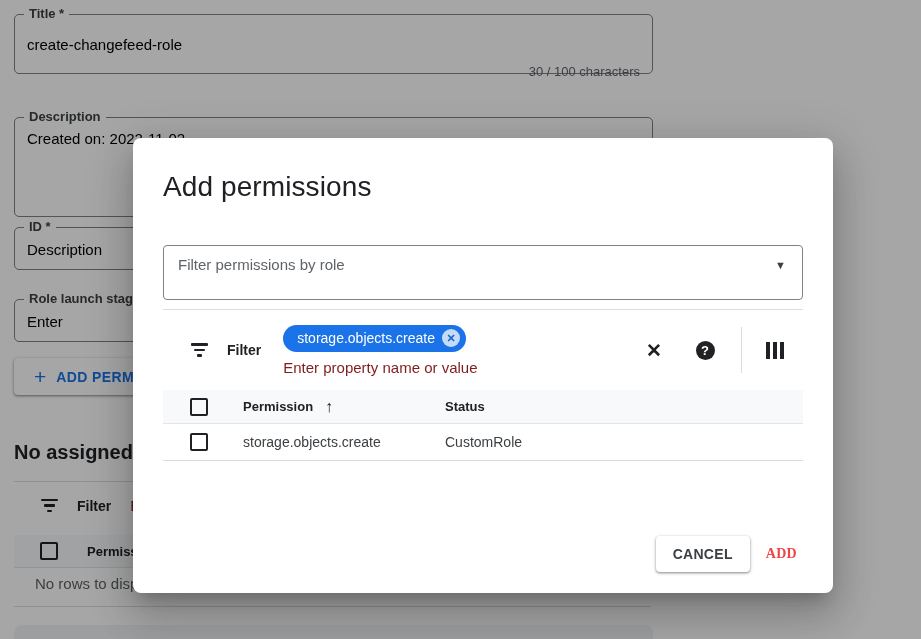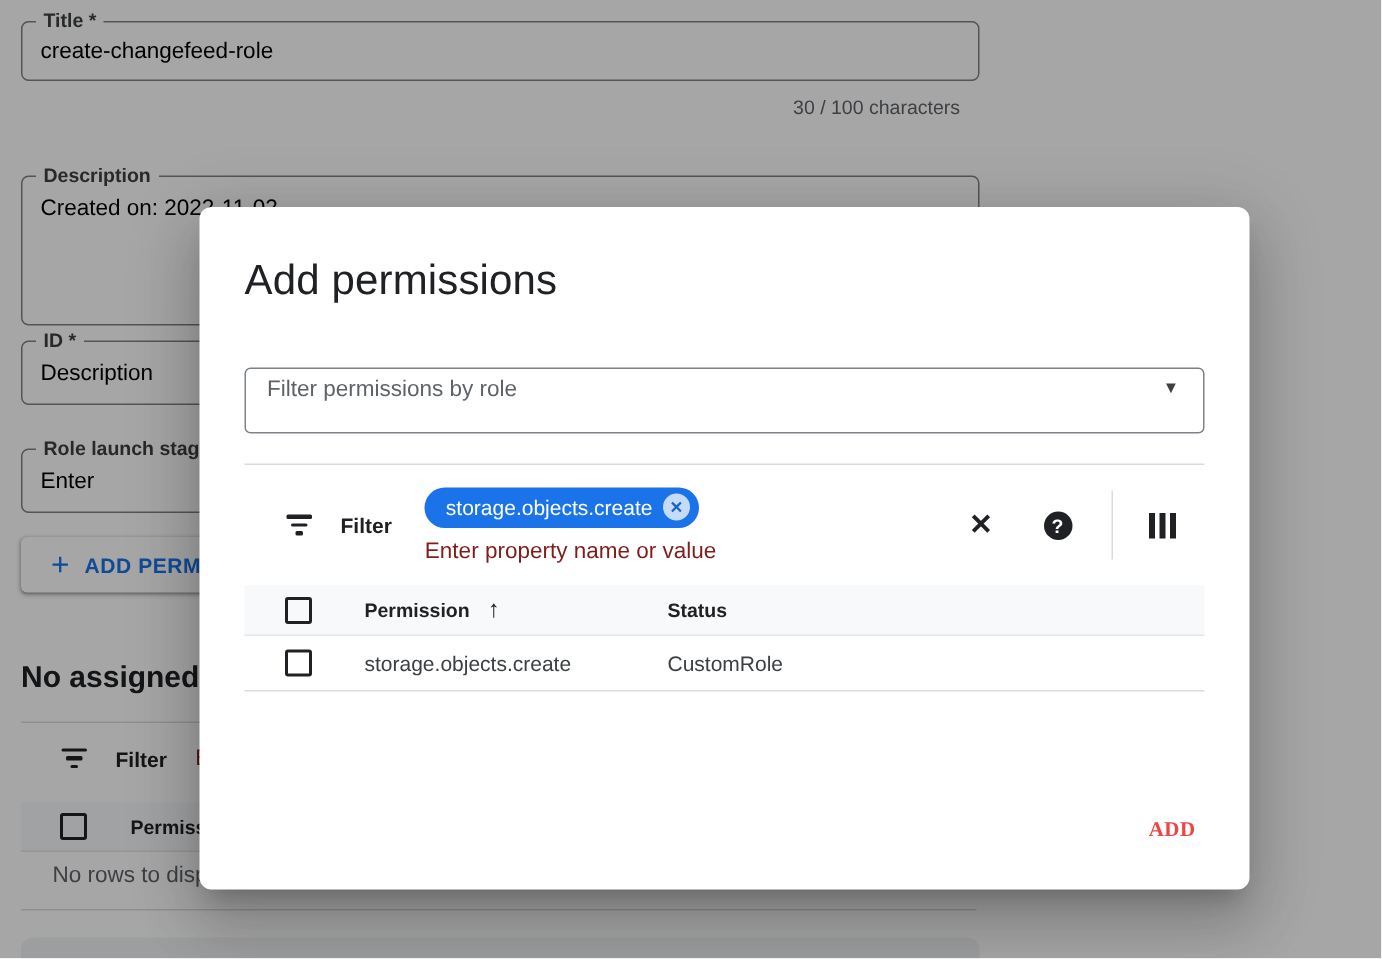--- a/index.html
+++ b/index.html
@@ -53,21 +53,21 @@
   .scrim { position:absolute; inset:0; background:rgba(0,0,0,0.35); z-index:2; }
 
   
   .modal { position:absolute; left:133px; top:138px; width:700px; height:455px; z-index:3;
            background:#fff; border-radius:8px;
            box-shadow:0 11px 15px -7px rgba(0,0,0,.2), 0 24px 38px 3px rgba(0,0,0,.14),
                       0 9px 46px 8px rgba(0,0,0,.12); }
   .modal-title { position:absolute; left:30px; top:33px; font-size:28px; font-weight:400;
                  color:#202124; letter-spacing:.1px; }
 
-  .role-filter { position:absolute; left:30px; top:107px; width:640px; height:44px;
+  .role-filter { position:absolute; left:30px; top:107px; width:640px; height:55px;
                  border:1px solid #7d8288; border-radius:4px; background:#fff;
                  display:flex; align-items:center; padding:0 16px 16px 14px; cursor:pointer; }
   .role-filter .rf-text { font-size:15px; color:#5f6368; flex:1 1 auto; }
   .rf-arrow { font-size:11px; color:#3c4043; }
 
   .panel { position:absolute; left:30px; top:171px; width:640px; border-top:1px solid #dadce0; }
 
   .toolbar { height:80px; display:flex; align-items:center; padding-left:27px; }
   .toolbar-left { display:flex; align-items:center; }
   .chip-col { margin-left:22px; display:flex; flex-direction:column; justify-content:center; }
@@ -105,21 +105,21 @@
   .btn-add { background:none; border:none; font-family:Liberation Serif, serif; font-size:14px; font-weight:700;
              letter-spacing:.3px; color:#ef4444; margin-left:10px; padding:10px 6px; cursor:default; }
 </style>
 </head>
 <body>
 
 <div class="stage">
 
   <div class="page">
 
-    <div class="mfield" style="left:14px; top:14px; width:639px; height:40px;">
+    <div class="mfield" style="left:14px; top:14px; width:639px; height:60px;">
       <span class="flabel">Title *</span>
       <span class="fvalue">create-changefeed-role</span>
     </div>
     <div class="counter">30 / 100 characters</div>
 
     <div class="mfield area" style="left:14px; top:117px; width:639px; height:100px;">
       <span class="flabel">Description</span>
       <span class="fvalue">Created on: 2022-11-02</span>
     </div>
 
@@ -224,17 +224,18 @@
         <span class="checkbox"></span>
         <span class="col-perm">
           <span class="td-text">storage.objects.create</span>
         </span>
         <span class="td-text">CustomRole</span>
       </div>
 
     </div>
 
     <div class="actions">
+      <button class="btn-cancel">CANCEL</button>
       <button class="btn-add">ADD</button>
     </div>
 
   </div>
 </div>
 
 </body></html>

